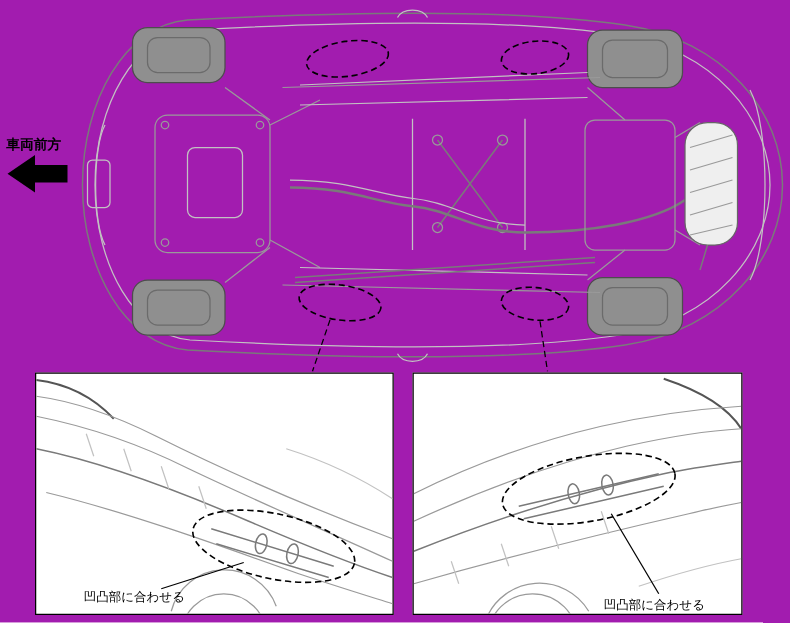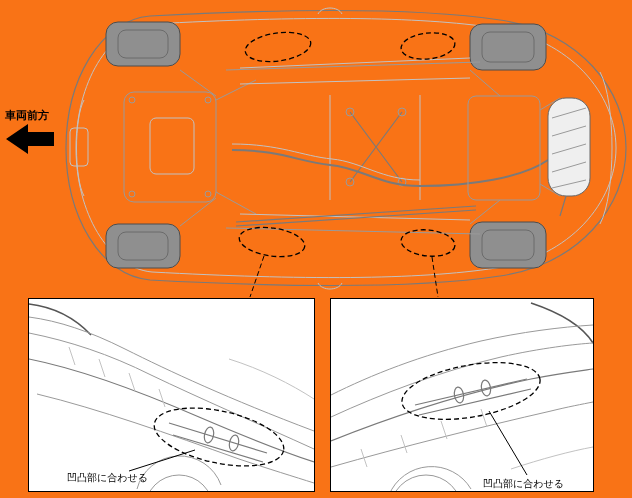--- a/index.html
+++ b/index.html
@@ -1,17 +1,17 @@
 <!DOCTYPE html>
 <html><head>
 <meta charset="utf-8">
 <style>
   html,body{margin:0;padding:0;background:#ffffff;}
   .page{
-    position:relative;width:632px;height:498px;background:#f97316;
+    position:relative;width:632px;height:498px;background:#a21caf;
     font-family:"Liberation Sans", sans-serif;overflow:hidden;
   }
   svg{display:block;}
   .top-view{position:absolute;left:0;top:0;}
   .detail-box{position:absolute;border:1px solid #000;background:#fff;box-sizing:border-box;}
   .detail-left{left:28px;top:298px;width:287px;height:194px;}
   .detail-right{left:330px;top:298px;width:264px;height:194px;}
   .thin{stroke:#9a9a9a;stroke-width:1;fill:none;}
   .lighter{stroke:#c2c2c2;stroke-width:1;fill:none;}
   .mid{stroke:#7a7a7a;stroke-width:1.2;fill:none;}

